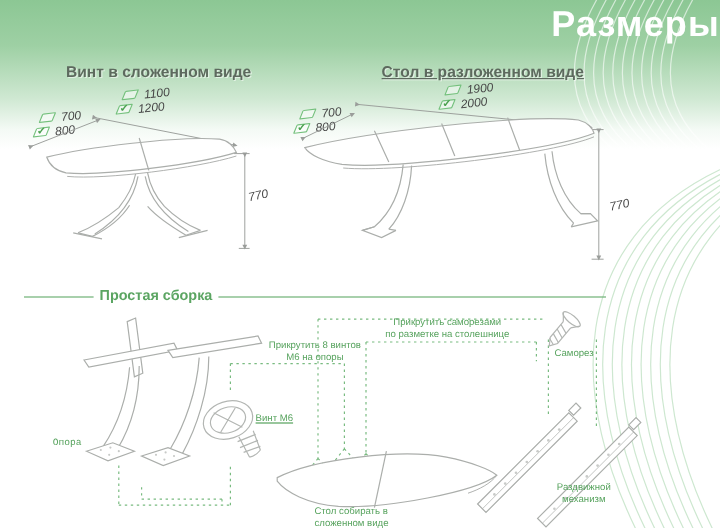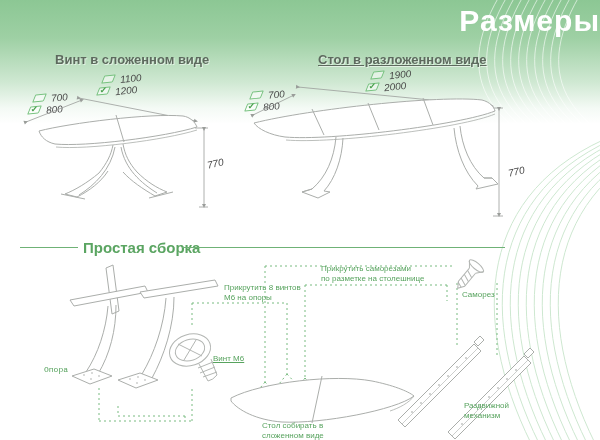--- a/index.html
+++ b/index.html
@@ -23,22 +23,22 @@
   .dim-row + .dim-row{margin-left:-5px;margin-top:1px;}
   .cbx{
     width:11px;height:8px;border:1.5px solid #74c07c;border-radius:1px;
     transform:skewX(-28deg) rotate(-7deg);display:flex;align-items:center;justify-content:center;
     background:rgba(255,255,255,.5);box-sizing:border-box;flex:0 0 auto;
   }
   .tick{font-size:9px;font-weight:bold;color:#4aa04e;line-height:1;transform:skewX(28deg) rotate(7deg) translateY(-1px);}
   .dim-val{font-size:10px;font-style:italic;color:#474747;transform:rotate(-6deg);white-space:nowrap;}
   .hval{position:absolute;font-size:10px;font-style:italic;color:#474747;transform:rotate(-12deg);}
   .divider-line{position:absolute;height:0;border-top:1px solid #6fb276;}
-  .divider-text{position:absolute;font-size:15px;font-weight:bold;color:#5ba562;margin:0;white-space:nowrap;}
-  .glabel{position:absolute;font-size:8px;color:#57a35e;line-height:1.25;white-space:pre-line;}
+  .divider-text{position:absolute;font-size:12px;font-weight:bold;color:#5ba562;margin:0;white-space:nowrap;}
+  .glabel{position:absolute;font-size:8px;color:#57a35e;line-height:1.25;white-space:pre-line;text-align:center;}
   .caption{position:absolute;font-size:8px;color:#57a35e;line-height:1.3;white-space:pre-line;}
   svg{position:absolute;}
 </style>
 </head>
 <body>
 
 <div class="stage">
 
   <svg class="svg-deco" width="175" height="440" viewBox="0 0 175 440">
     <defs>
@@ -272,21 +272,21 @@
             <circle cx="480" cy="150" r="1.1"></circle>
           <circle cx="489" cy="141" r="1.1"></circle>
             <circle cx="498" cy="132" r="1.1"></circle>
             <circle cx="507" cy="123" r="1.1"></circle>
           <circle cx="516" cy="114" r="1.1"></circle>
         </g>
       </g>
     </svg>
 
     <span class="glabel" style="left:44px;top:365px;font-family:Liberation Mono, monospace;">Опора</span>
-    <span class="glabel" style="left:213px;top:354px;text-decoration:underline;">Винт М6</span>
+    <span class="glabel" style="left:213px;top:344px;text-decoration:underline;">Винт М6</span>
     <span class="glabel" style="left:192px;top:283px;margin-left:32px;">Прикрутить 8 винтов
 М6 на опоры</span>
     <span class="glabel" style="left:321px;top:264px;">Прикрутить саморезами
 по разметке на столешнице</span>
     <span class="glabel" style="left:462px;top:290px;">Саморез</span>
     <span class="glabel" style="left:464px;top:401px;">Раздвижной
 механизм</span>
     <span class="caption" style="left:262px;top:421px;">Стол собирать в
 сложенном виде</span>
 

